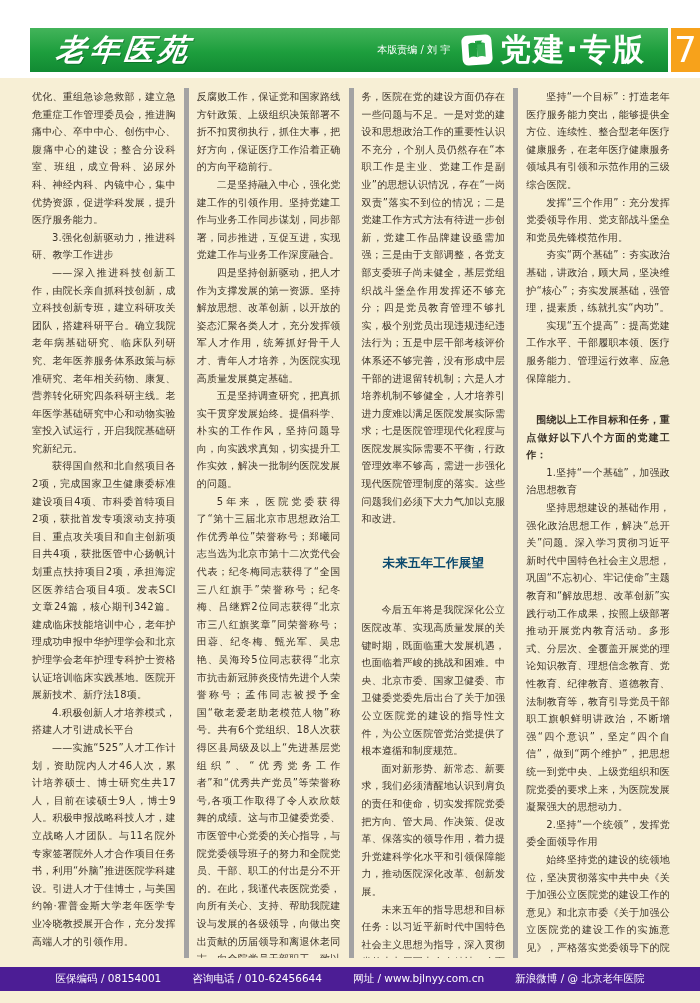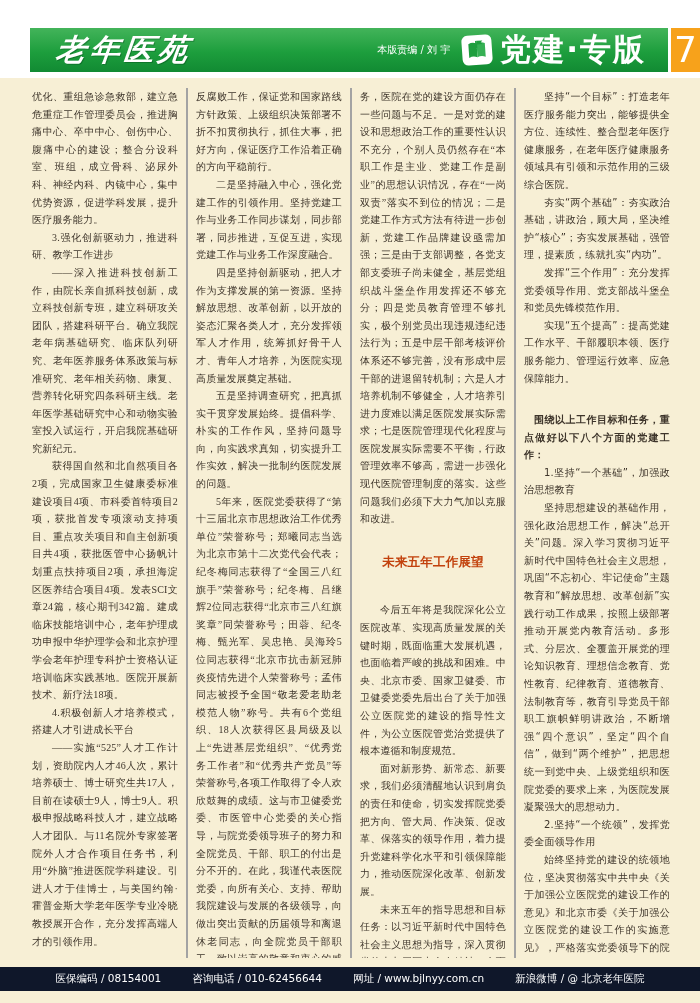--- a/index.html
+++ b/index.html
@@ -23,31 +23,31 @@
     background:#f7a21b;display:flex;align-items:center;justify-content:center;
     border-left:2px solid #ffffff;}
   .page-num{color:#ffffff;font-size:36px;font-weight:400;line-height:1;font-family:"DejaVu Sans",sans-serif;}
 
   
   .content{position:absolute;left:0;top:78px;width:700px;height:925px;background:#f7efd5;}
   .columns{position:absolute;left:32px;top:10px;width:638px;height:870px;display:flex;}
   .col{flex:1 1 0;padding:0 8px;overflow:hidden;}
   .col:first-child{padding-left:0;}
   .col:last-child{padding-right:0;}
-  .col:not(:last-child){border-right:2px solid #a3a3a3;font-family:Liberation Serif, serif;}
+  .col:not(:last-child){border-right:5px solid #a3a3a3;}
   .para{margin:0;color:#3d342a;font-size:10px;line-height:17.6px;
     text-align:justify;letter-spacing:.2px;}
   .body{text-indent:2em;}
   .cont{text-indent:0;}
-  .title-red{color:#c2410c;font-weight:bold;text-align:center;text-indent:0;
+  .title-red{color:#0c4a6e;font-weight:bold;text-align:center;text-indent:0;
     font-size:12.5px;margin-top:26px;margin-bottom:30px;}
   .lead-bold{font-weight:bold;text-indent:1em;margin-top:24px;}
 
   
-  .footer{position:absolute;left:0;top:889px;width:700px;height:24px;background:#0f172a;
+  .footer{position:absolute;left:0;top:889px;width:700px;height:24px;background:#4c1d95;
     display:flex;align-items:center;justify-content:space-around;padding:0 40px;box-sizing:border-box;}
   .footer span{color:#ffffff;font-size:10.5px;white-space:nowrap;}
 </style>
 </head>
 <body>
 
 <div class="page">
 
   <div class="masthead">
     <div class="logo">老年医苑</div>
@@ -88,22 +88,22 @@
         </div>
       <div class="col">
           <p class="para cont">务，医院在党的建设方面仍存在一些问题与不足。一是对党的建设和思想政治工作的重要性认识不充分，个别人员仍然存在“本职工作是主业、党建工作是副业”的思想认识情况，存在“一岗双责”落实不到位的情况；二是党建工作方式方法有待进一步创新，党建工作品牌建设亟需加强；三是由于支部调整，各党支部支委班子尚未健全，基层党组织战斗堡垒作用发挥还不够充分；四是党员教育管理不够扎实，极个别党员出现违规违纪违法行为；五是中层干部考核评价体系还不够完善，没有形成中层干部的进退留转机制；六是人才培养机制不够健全，人才培养引进力度难以满足医院发展实际需求；七是医院管理现代化程度与医院发展实际需要不平衡，行政管理效率不够高，需进一步强化现代医院管理制度的落实。这些问题我们必须下大力气加以克服和改进。</p>
           <p class="para title-red">未来五年工作展望</p>
           <p class="para body">今后五年将是我院深化公立医院改革、实现高质量发展的关键时期，既面临重大发展机遇，也面临着严峻的挑战和困难。中央、北京市委、国家卫健委、市卫健委党委先后出台了关于加强公立医院党的建设的指导性文件，为公立医院管党治党提供了根本遵循和制度规范。</p>
           <p class="para body">面对新形势、新常态、新要求，我们必须清醒地认识到肩负的责任和使命，切实发挥院党委把方向、管大局、作决策、促改革、保落实的领导作用，着力提升党建科学化水平和引领保障能力，推动医院深化改革、创新发展。</p>
           <p class="para body">未来五年的指导思想和目标任务：以习近平新时代中国特色社会主义思想为指导，深入贯彻党的十九届五中全会精神，全面落实党的基本理论、基本路线、基本方略，高举旗帜、维护核心，坚持党要管党、全面从严治党，牢固树立“四个意识”，统筹推进党的政治建设、思想建设、组织建设、作风建设、纪律建设、制度建设和反腐败工作，不断强化党建核心引领作用，将党的建设融入医院全部工作，全力推进“12345”工作目标，为实现医院健康、科学、高质量发展提供坚强政治保证。</p>
         </div>
       <div class="col">
           <p class="para body">坚持“一个目标”：打造老年医疗服务能力突出，能够提供全方位、连续性、整合型老年医疗健康服务，在老年医疗健康服务领域具有引领和示范作用的三级综合医院。</p>
+          <p class="para body">发挥“三个作用”：充分发挥党委领导作用、党支部战斗堡垒和党员先锋模范作用。</p>
           <p class="para body">夯实“两个基础”：夯实政治基础，讲政治，顾大局，坚决维护“核心”；夯实发展基础，强管理，提素质，练就扎实“内功”。</p>
-          <p class="para body">发挥“三个作用”：充分发挥党委领导作用、党支部战斗堡垒和党员先锋模范作用。</p>
           <p class="para body">实现“五个提高”：提高党建工作水平、干部履职本领、医疗服务能力、管理运行效率、应急保障能力。</p>
           <p class="para lead-bold">围绕以上工作目标和任务，重点做好以下八个方面的党建工作：</p>
           <p class="para body">1.坚持“一个基础”，加强政治思想教育</p>
           <p class="para body">坚持思想建设的基础作用，强化政治思想工作，解决“总开关”问题。深入学习贯彻习近平新时代中国特色社会主义思想，巩固“不忘初心、牢记使命”主题教育和“解放思想、改革创新”实践行动工作成果，按照上级部署推动开展党内教育活动。多形式、分层次、全覆盖开展党的理论知识教育、理想信念教育、党性教育、纪律教育、道德教育、法制教育等，教育引导党员干部职工旗帜鲜明讲政治，不断增强“四个意识”，坚定“四个自信”，做到“两个维护”，把思想统一到党中央、上级党组织和医院党委的要求上来，为医院发展凝聚强大的思想动力。</p>
           <p class="para body">2.坚持“一个统领”，发挥党委全面领导作用</p>
           <p class="para body">始终坚持党的建设的统领地位，坚决贯彻落实中共中央《关于加强公立医院党的建设工作的意见》和北京市委《关于加强公立医院党的建设工作的实施意见》，严格落实党委领导下的院长负责制，打造信念过硬、政治过硬、责任过硬、能力过硬、作风过硬的领导班子。坚持民主集中制和“三重一大”决策制度，做到科学决策、民主决策，强化顶层设计，防范决策风险，引领医院健康发展。</p>
         </div>
     </div>
 
     <div class="footer">

